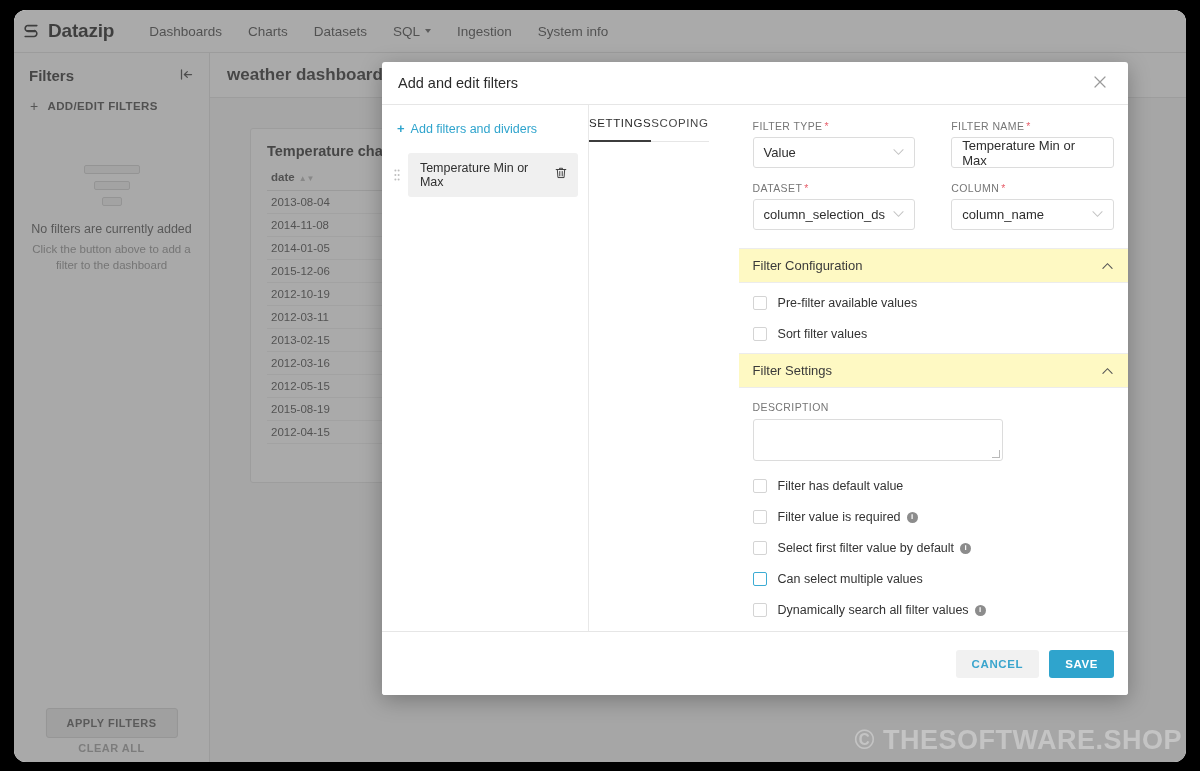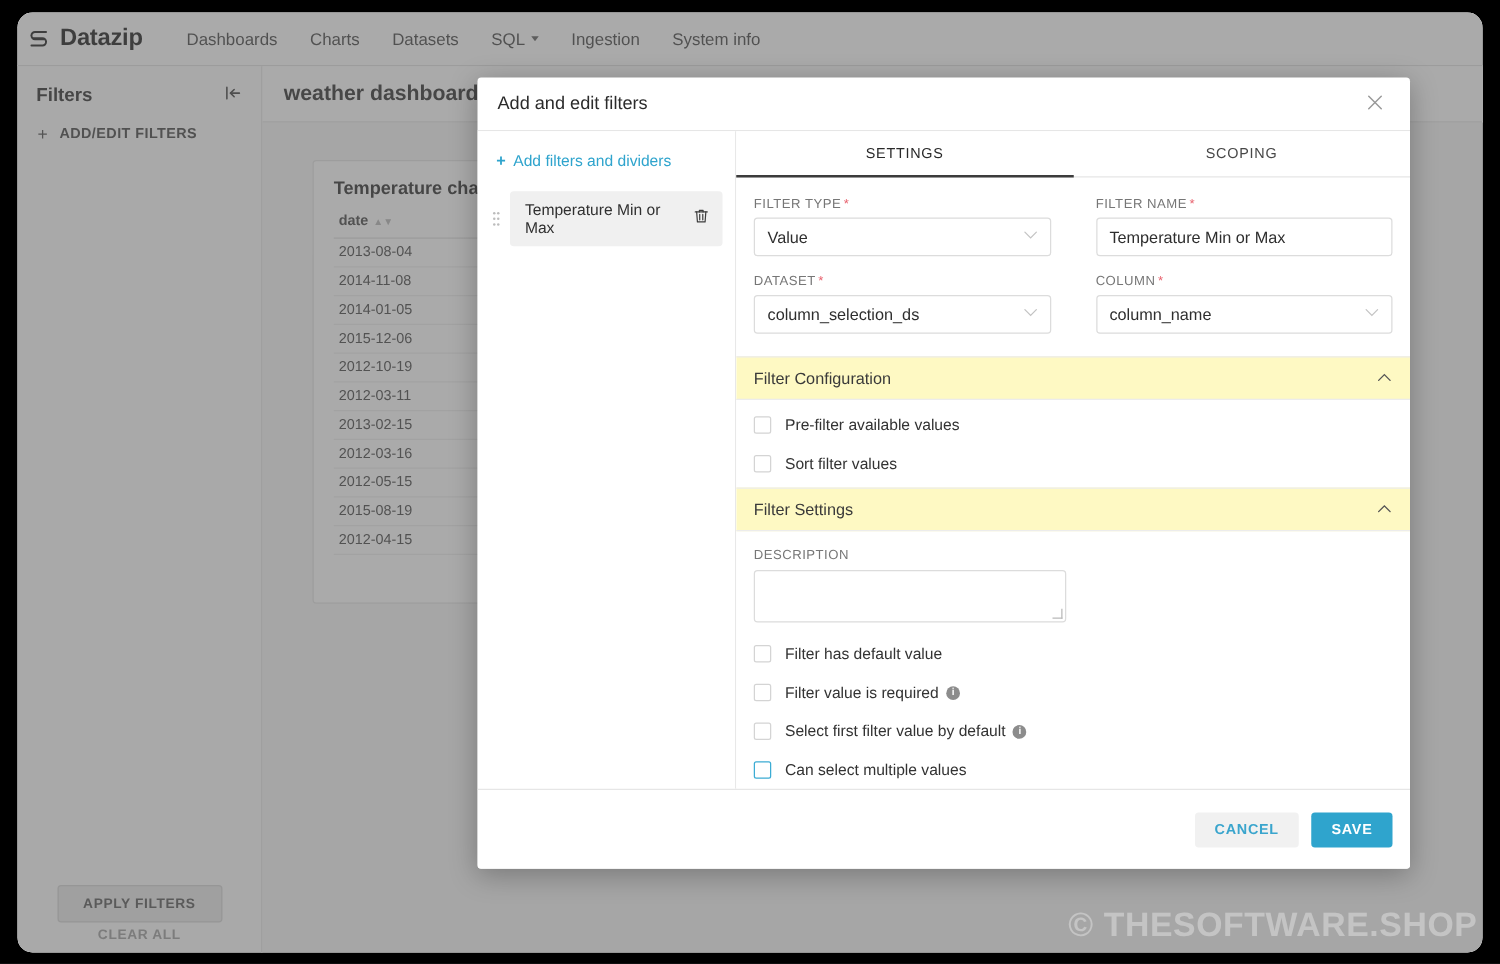--- a/index.html
+++ b/index.html
@@ -239,23 +239,24 @@
     background: #f0f0f0;
     border-radius: 3px;
     padding: 8px 10px 8px 12px;
   }
   .filter-chip-label { font-size: 12.5px; color: #303030; }
   .trash-icon { color: #3c3c3c; }
 
   
   #settings-pane {
     flex: 1 1 auto;
-    display: flex; flex-direction: column;
+    display: flex; flex-direction: row;
     min-width: 0;
     background: #fff;
+    gap: 30px;
   }
   #tabs {
     display: flex;
     height: 37px;
     border-bottom: 1px solid #e6e6e6;
     flex: 0 0 auto;
   }
   .tab {
     flex: 1 1 50%;
     display: flex; align-items: center; justify-content: center;
@@ -433,20 +434,29 @@
             <path d="M15 9H6.5"></path>
             <path d="M10 5.5L6.5 9l3.5 3.5"></path>
         </svg>
       </span>
     </div>
     <div id="add-edit-filters">
       <span class="plus">+</span>
       <span>ADD/EDIT FILTERS</span>
     </div>
 
+    <div id="empty-state">
+      <div class="ghost-bars">
+        <div class="ghost-bar gb1"></div>
+        <div class="ghost-bar gb2"></div>
+        <div class="ghost-bar gb3"></div>
+      </div>
+      <div id="empty-title">No filters are currently added</div>
+      <div id="empty-sub">Click the button above to add a filter to the dashboard</div>
+    </div>
 
     <div id="apply-filters">
       <span>APPLY FILTERS</span>
     </div>
     <div id="clear-all">
       <span>CLEAR ALL</span>
     </div>
   </div>
 
   <div id="dash">

